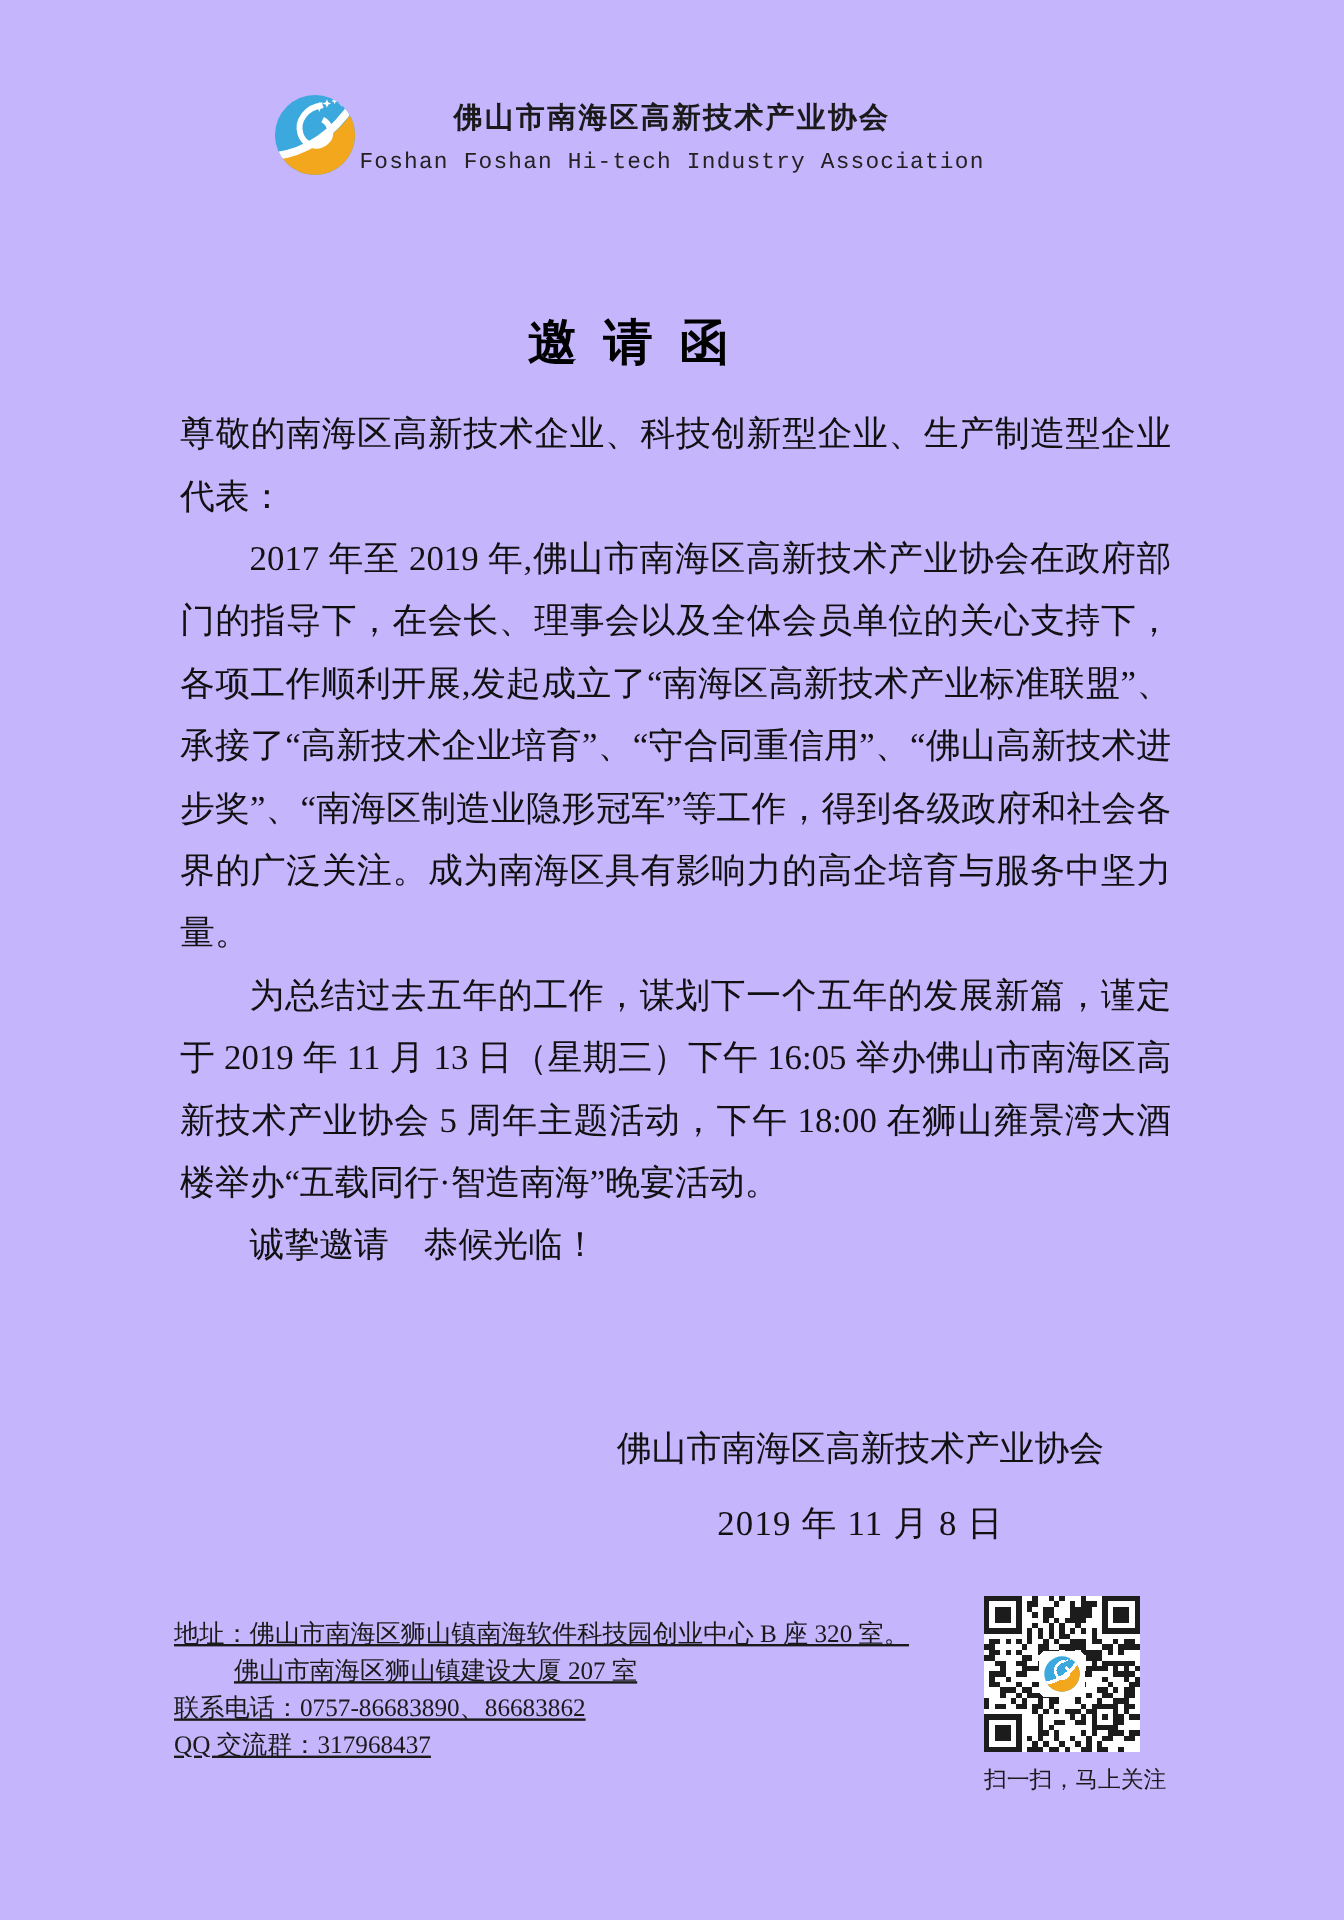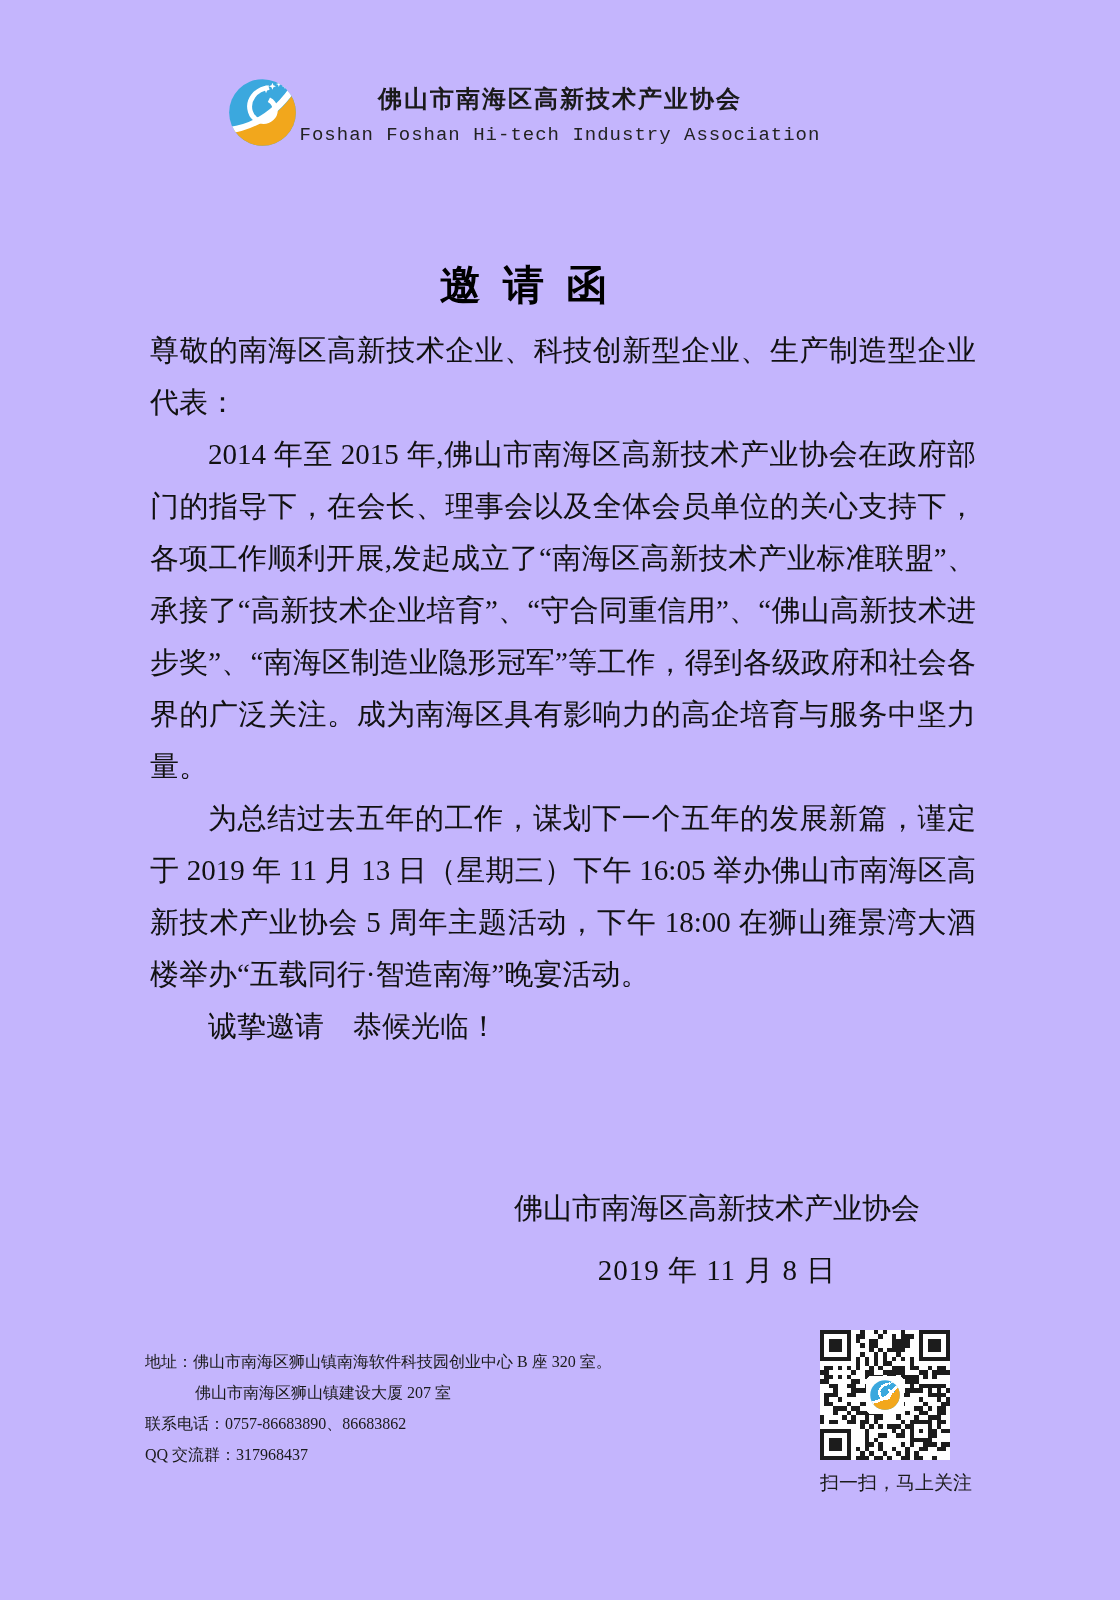--- a/index.html
+++ b/index.html
@@ -23,36 +23,36 @@
     font-family:"Liberation Mono","DejaVu Sans Mono",monospace;
     font-size:19px;letter-spacing:1px;color:#222;line-height:26px;margin-top:8px;
   }
   
   .letter-title{
     position:absolute;left:0;top:222px;width:1053px;text-align:center;
     font-size:41px;font-weight:700;letter-spacing:6px;color:#000;margin-top:36px;
   }
   
   .body-text{
-    position:absolute;left:150px;top:324px;width:826px;
+    position:absolute;left:150px;top:336px;width:826px;
     font-size:29px;line-height:52px;text-align:justify;color:#111;
   }
   .body-text p{margin:0;}
   .body-text p.indent{text-indent:2em;}
   
   .signature{
     position:absolute;right:200px;top:1186px;
     font-size:29px;line-height:44px;color:#111;text-align:center;
   }
   .signature .sig-org{display:block;}
   .signature .sig-date{display:block;margin-top:18px;letter-spacing:1px;}
   
   .footer-info{
     position:absolute;left:145px;top:1346px;width:640px;
-    font-size:16px;line-height:31px;color:#1a1a1a;
+    font-size:21px;line-height:31px;color:#1a1a1a;text-decoration:underline;
   }
   .footer-info div{white-space:nowrap;}
   .footer-info .indent2{padding-left:50px;}
   .qr-block{position:absolute;left:820px;top:1330px;width:132px;text-align:right;}
   .qr-code{width:130px;height:130px;display:block;}
   .qr-caption{margin-top:10px;font-size:19px;color:#1a1a1a;white-space:nowrap;}
   .hidden-defs{position:absolute;width:0;height:0;overflow:hidden;}
 </style>
 </head>
 <body>
@@ -87,21 +87,21 @@
 
   <div class="header-text">
     <div class="org-cn">佛山市南海区高新技术产业协会</div>
     <div class="org-en">Foshan Foshan Hi-tech Industry Association</div>
   </div>
 
   <div class="letter-title">邀 请 函</div>
 
   <div class="body-text">
     <p>尊敬的南海区高新技术企业、科技创新型企业、生产制造型企业代表：</p>
-    <p class="indent">2014 年至 2015 年,佛山市南海区高新技术产业协会在政府部门的指导下，在会长、理事会以及全体会员单位的关心支持下，各项工作顺利开展,发起成立了“南海区高新技术产业标准联盟”、承接了“高新技术企业培育”、“守合同重信用”、“佛山高新技术进步奖”、“南海区制造业隐形冠军”等工作，得到各级政府和社会各界的广泛关注。成为南海区具有影响力的高企培育与服务中坚力量。</p>
+    <p class="indent">2017 年至 2019 年,佛山市南海区高新技术产业协会在政府部门的指导下，在会长、理事会以及全体会员单位的关心支持下，各项工作顺利开展,发起成立了“南海区高新技术产业标准联盟”、承接了“高新技术企业培育”、“守合同重信用”、“佛山高新技术进步奖”、“南海区制造业隐形冠军”等工作，得到各级政府和社会各界的广泛关注。成为南海区具有影响力的高企培育与服务中坚力量。</p>
     <p class="indent">为总结过去五年的工作，谋划下一个五年的发展新篇，谨定于 2019 年 11 月 13 日（星期三）下午 16:05 举办佛山市南海区高新技术产业协会 5 周年主题活动，下午 18:00 在狮山雍景湾大酒楼举办“五载同行·智造南海”晚宴活动。</p>
     <p class="indent">诚挚邀请　恭候光临！</p>
   </div>
 
   <div class="signature">
     <span class="sig-org">佛山市南海区高新技术产业协会</span>
     <span class="sig-date">2019 年 11 月 8 日</span>
   </div>
 
   <div class="footer-info">

